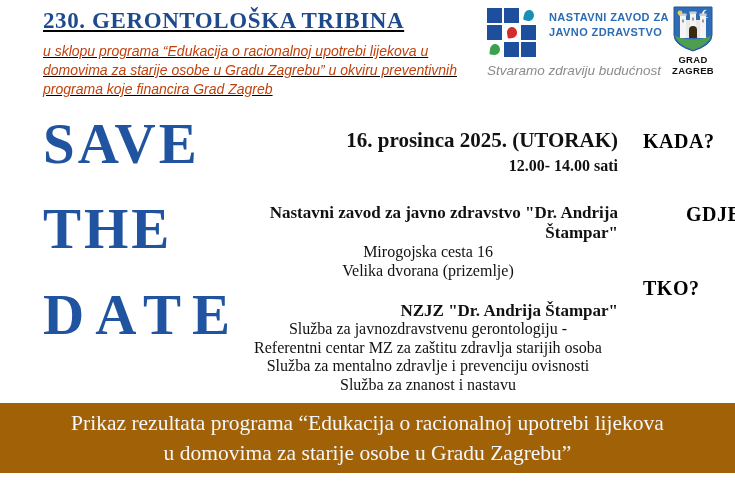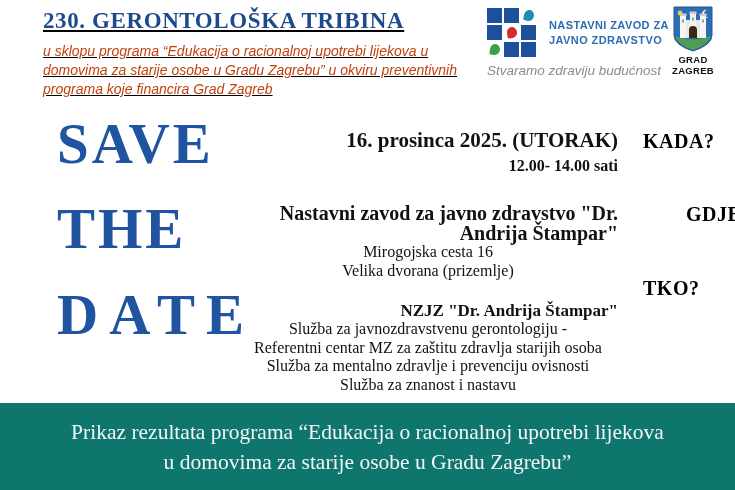--- a/index.html
+++ b/index.html
@@ -26,61 +26,61 @@
   .cell{width:15px;height:15px;}
   .cell.blue{background:#1e4f9c;}
   .cell.dot{background:#ffffff;display:flex;align-items:center;justify-content:center;}
   .drop{width:10px;height:11px;border-radius:50% 50% 50% 12%;}
   .drop.teal{background:#1a8fb5;transform:rotate(12deg);}
   .drop.red{background:#d42b2b;transform:rotate(-8deg);}
   .drop.green{background:#3ba14e;transform:rotate(8deg);}
   .nzjz-name{
     position:absolute;left:62px;top:2px;
     font-family:"Liberation Sans", sans-serif;font-weight:bold;
-    font-size:11px;line-height:14.5px;color:#2b6cb3;letter-spacing:0.4px;white-space:nowrap;margin-top:8px;
+    font-size:11px;line-height:14.5px;color:#2b6cb3;letter-spacing:0.4px;white-space:nowrap;
   }
   .nzjz-tagline{
     position:absolute;left:0;top:55px;
     font-family:"Liberation Sans", sans-serif;font-style:italic;
     font-size:13.5px;color:#8b8b8b;white-space:nowrap;
   }
   
   .zagreb{position:absolute;left:662px;top:6px;width:62px;text-align:center;}
   .zagreb-label{
     font-family:"Liberation Sans", sans-serif;font-weight:bold;
     font-size:9.5px;line-height:11px;color:#111;margin-top:2px;letter-spacing:0.3px;
   }
   
   .std-word{
-    position:absolute;left:57px;
+    position:absolute;left:43px;
     font-family:"Liberation Serif", serif;font-weight:bold;
     font-size:57px;line-height:57px;color:#2154a0;letter-spacing:3px;
   }
   .std-word.w1{top:115px;}
   .std-word.w2{top:200px;}
   .std-word.w3{top:286px;letter-spacing:11px;}
   
   .info-col{position:absolute;left:238px;top:128px;width:380px;text-align:right;color:#111;}
   .kada-date{font-weight:bold;font-size:21px;line-height:24px;}
   .kada-time{font-weight:bold;font-size:16px;line-height:20px;margin-top:4px;}
-  .gdje-venue{font-weight:bold;font-size:20px;line-height:20px;margin-top:27px;}
+  .gdje-venue{font-weight:bold;font-size:17px;line-height:20px;margin-top:27px;}
   .plain-line{font-size:16px;line-height:18.5px;text-align:center;}
   .tko-org{font-weight:bold;font-size:17px;line-height:19px;margin-top:21px;}
   
   .question{
     position:absolute;left:643px;
     font-family:"Liberation Serif", serif;font-weight:bold;
     font-size:20px;color:#000000;letter-spacing:0.5px;
   }
   .q-kada{top:130px;}
   .q-gdje{top:203px;margin-left:43px;}
   .q-tko{top:277px;}
   
   .banner{
-    position:absolute;left:0;top:403px;width:735px;height:87px;background:#0f766e;
+    position:absolute;left:0;top:403px;width:735px;height:70px;background:#a16207;
     display:flex;flex-direction:column;align-items:center;justify-content:center;
   }
   .banner-line{
     font-family:"Liberation Serif", serif;font-size:21.5px;line-height:30px;
     color:#f4f6fb;text-align:center;
   }
 </style>
 </head>
 <body>
 

